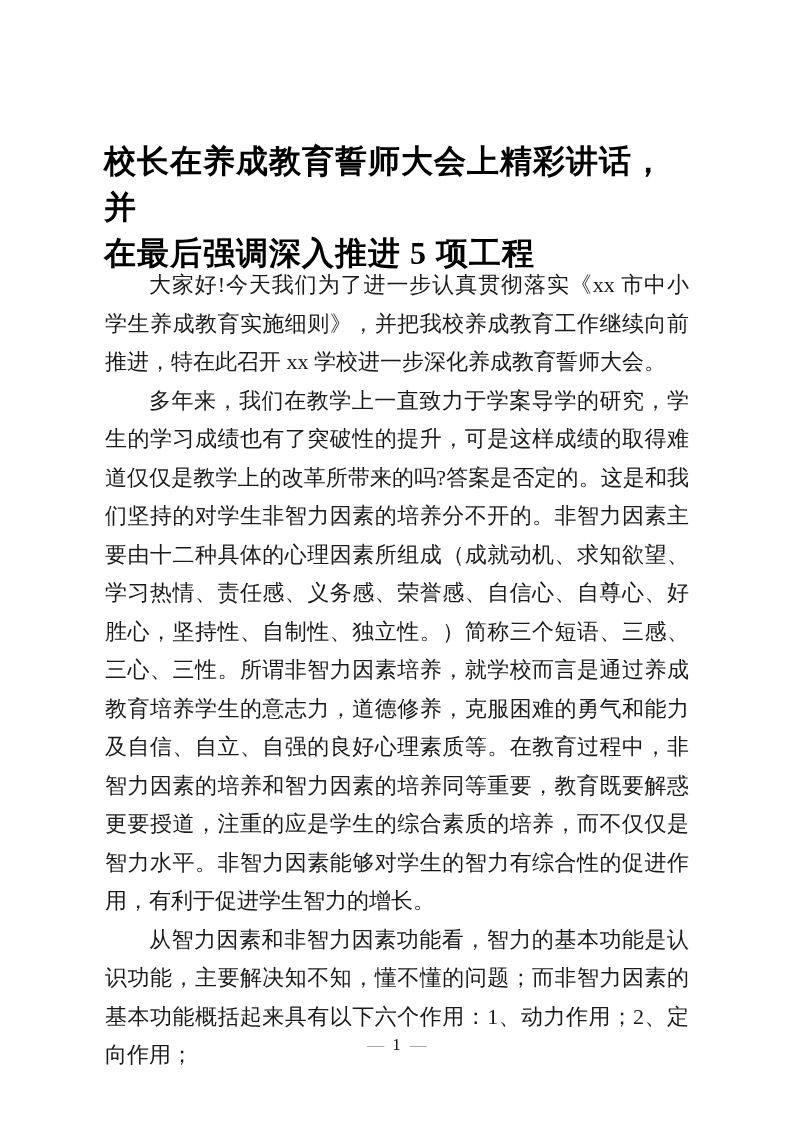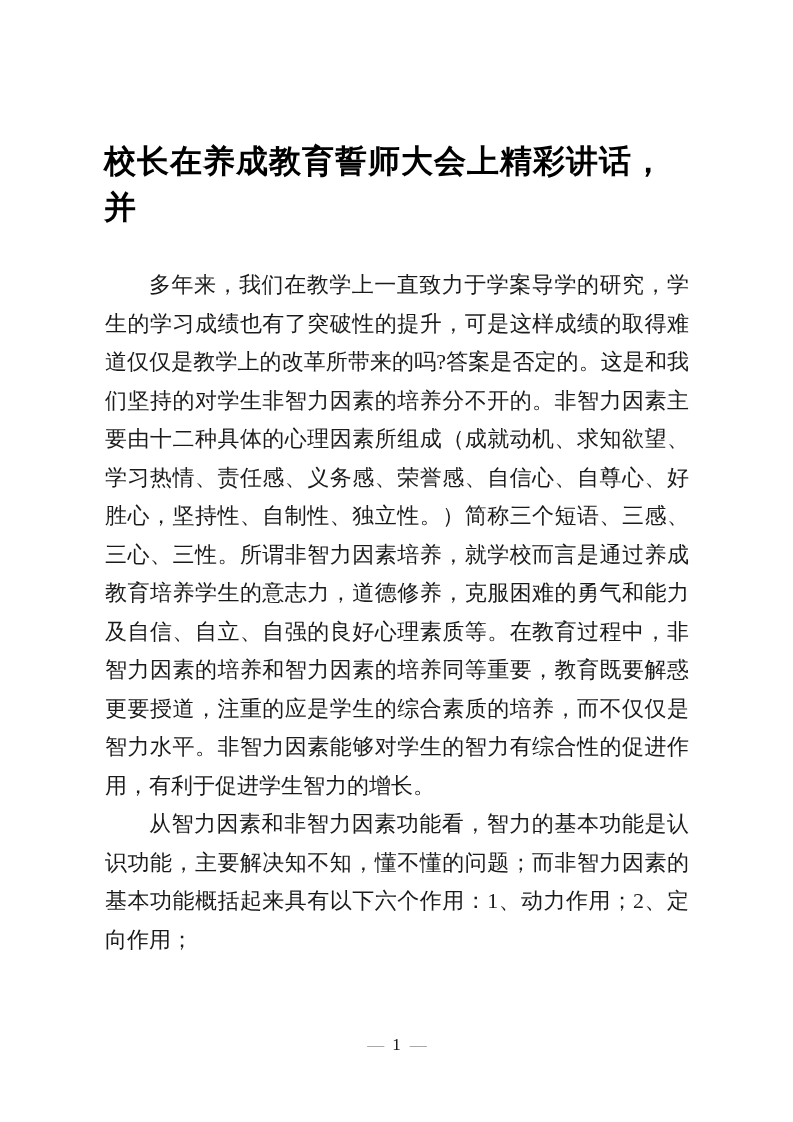--- a/index.html
+++ b/index.html
@@ -64,23 +64,25 @@
   }
   .pagenum { color: #111111; }
 </style>
 </head>
 <body>
 
 <div class="page">
 
   <h1 class="doc-title">
     <span class="title-line">校长在养成教育誓师大会上精彩讲话，并</span>
+    <span class="title-line">在最后强调深入推进 5 项工程</span>
   </h1>
 
   <div class="doc-body">
+    <p class="para">大家好!今天我们为了进一步认真贯彻落实《xx 市中小学生养成教育实施细则》，并把我校养成教育工作继续向前推进，特在此召开 xx 学校进一步深化养成教育誓师大会。</p>
     <p class="para">多年来，我们在教学上一直致力于学案导学的研究，学生的学习成绩也有了突破性的提升，可是这样成绩的取得难道仅仅是教学上的改革所带来的吗?答案是否定的。这是和我们坚持的对学生非智力因素的培养分不开的。非智力因素主要由十二种具体的心理因素所组成（成就动机、求知欲望、学习热情、责任感、义务感、荣誉感、自信心、自尊心、好胜心，坚持性、自制性、独立性。）简称三个短语、三感、三心、三性。所谓非智力因素培养，就学校而言是通过养成教育培养学生的意志力，道德修养，克服困难的勇气和能力及自信、自立、自强的良好心理素质等。在教育过程中，非智力因素的培养和智力因素的培养同等重要，教育既要解惑更要授道，注重的应是学生的综合素质的培养，而不仅仅是智力水平。非智力因素能够对学生的智力有综合性的促进作用，有利于促进学生智力的增长。</p>
     <p class="para">从智力因素和非智力因素功能看，智力的基本功能是认识功能，主要解决知不知，懂不懂的问题；而非智力因素的基本功能概括起来具有以下六个作用：1、动力作用；2、定向作用；</p>
   </div>
 
   <div class="page-footer">
     <span class="footer-dash">—</span><span class="pagenum">1</span><span class="footer-dash">—</span>
   </div>
 
 </div>
 

